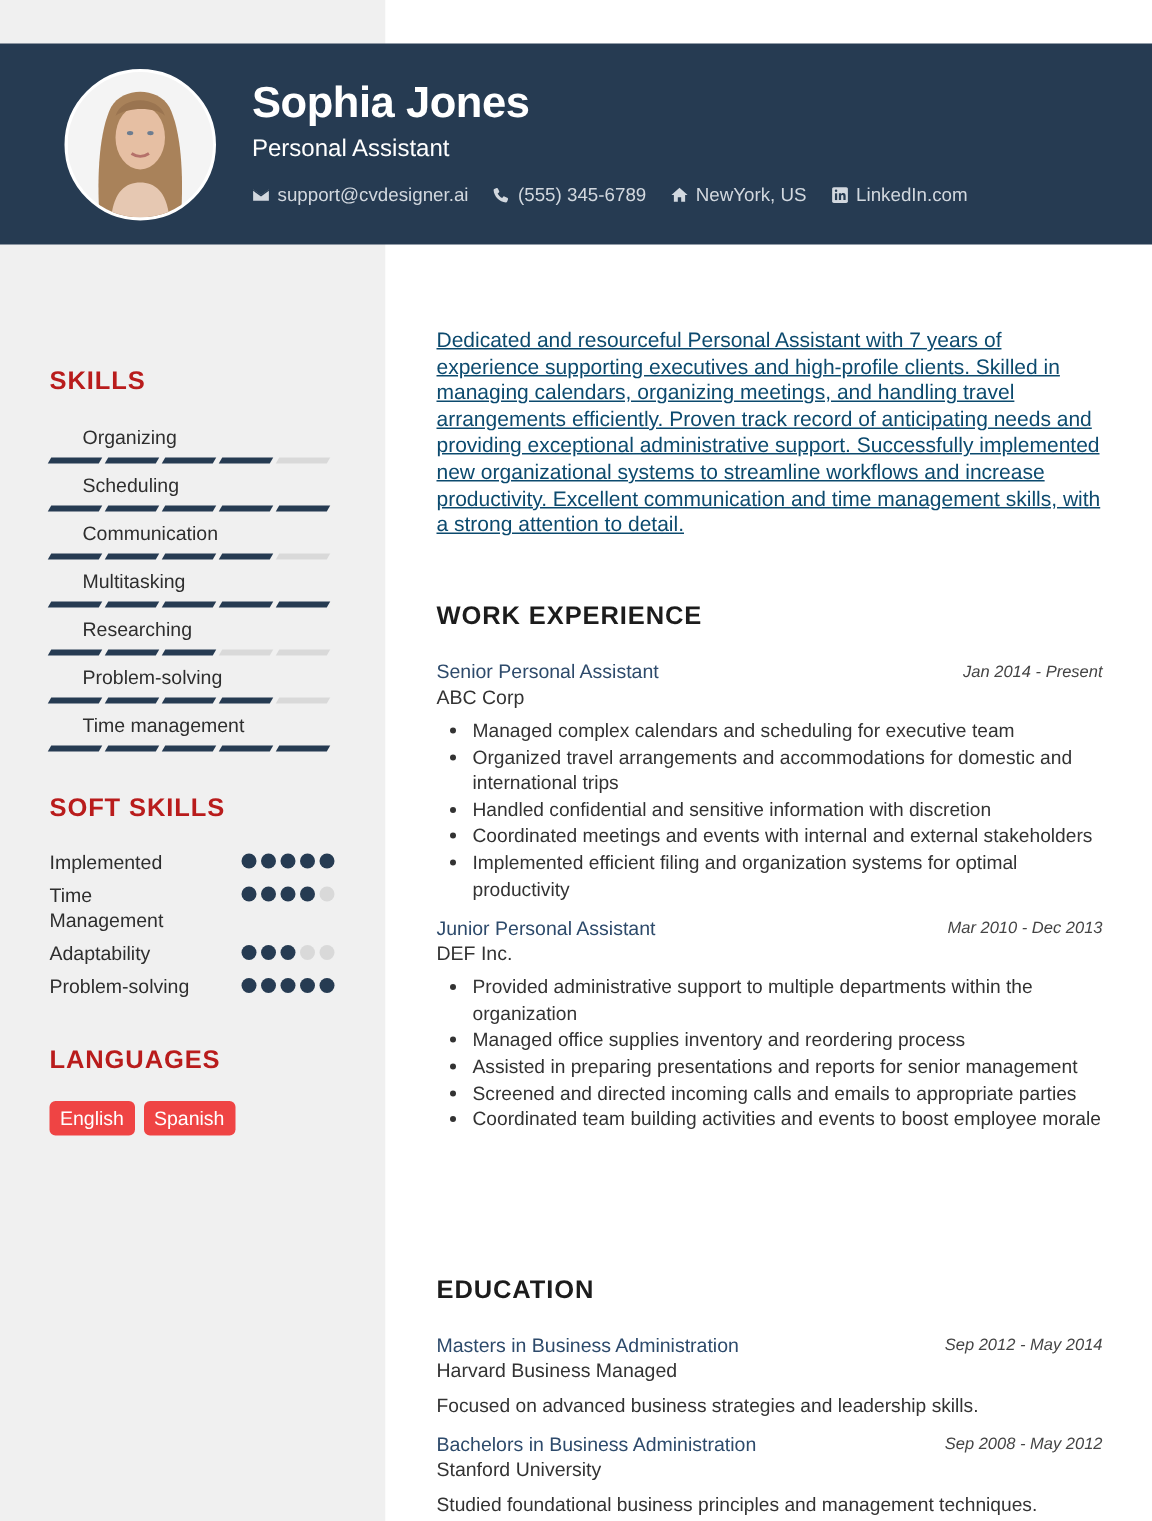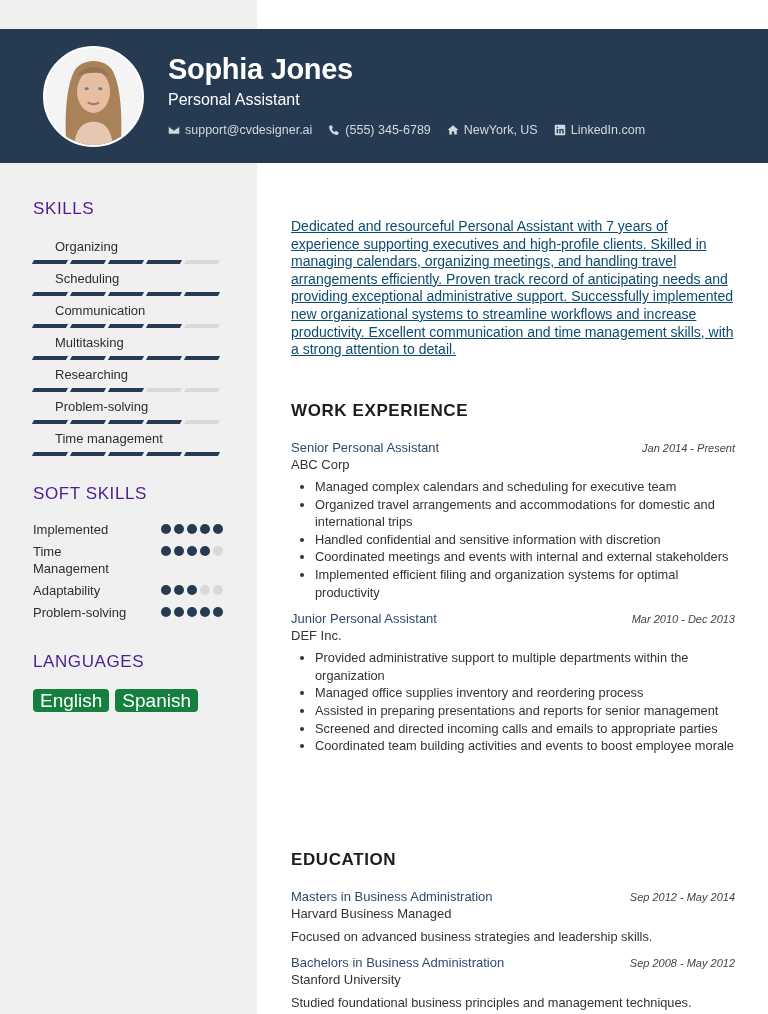--- a/index.html
+++ b/index.html
@@ -12,35 +12,35 @@
   .header { position: absolute; left: 0; top: 29px; width: 768px; height: 134px; background: #263b52; }
   .avatar { position: absolute; left: 43px; top: 46px; width: 101px; height: 101px; border-radius: 50%; background: #ffffff; overflow: hidden; border: 2px solid #ffffff; }
   .avatar svg { width: 100%; height: 100%; display: block; }
   .name { position: absolute; left: 168px; top: 53px; font-size: 29px; font-weight: bold; color: #ffffff; letter-spacing: -0.3px; }
   .title { position: absolute; left: 168px; top: 91px; font-size: 16px; color: #ffffff; text-align: center; }
   .contacts { position: absolute; left: 168px; top: 123px; display: flex; align-items: center; gap: 16px; font-size: 12.5px; color: #d2d8df; }
   .contact { display: flex; align-items: center; gap: 5px; white-space: nowrap; }
   .contact svg { width: 12px; height: 12px; fill: #d2d8df; }
 
   .side { position: absolute; left: 33px; width: 190px; }
-  .sec-title { font-size: 17px; font-weight: normal; color: #4c1d95; letter-spacing: 0.6px; }
+  .sec-title { font-size: 17px; font-weight: bold; color: #b91c1c; letter-spacing: 0.6px; margin-top: 45px; }
   .skill { margin-top: 0; height: 32px; }
   .skill-label { font-size: 13px; color: #2e2e2e; line-height: 16px; margin-left: 22px; }
   .bars { display: flex; gap: 4px; margin-top: 5px; height: 4px; }
   .bar { width: 34px; height: 4px; background: #263b52; transform: skewX(-30deg); }
   .bar.off { background: #d9d9d9; }
 
   .soft-row { display: flex; justify-content: space-between; align-items: flex-start; font-size: 13px; color: #2e2e2e; line-height: 17px; margin-bottom: 5px; }
   .soft-label { width: 110px; }
   .dots { display: flex; gap: 3px; margin-top: 3px; }
   .dot { width: 10px; height: 10px; border-radius: 50%; background: #263b52; }
   .dot.off { background: #d9d9d9; }
 
   .langs { display: flex; gap: 6px; margin-top: 17px; }
-  .lang { background: #15803d; color: #ffffff; font-size: 19px; padding: 4px 7px; border-radius: 4px; line-height: 15px; }
+  .lang { background: #ef4444; color: #ffffff; font-size: 13px; padding: 4px 7px; border-radius: 4px; line-height: 15px; }
 
   .main { position: absolute; left: 291px; width: 444px; }
   .m-title { font-size: 17px; font-weight: bold; color: #1c1c1c; letter-spacing: 0.6px; }
   .para { font-size: 14px; line-height: 17.6px; color: #0c4a6e; margin-top: 17px; text-decoration: underline; }
   .job-head { display: flex; justify-content: space-between; align-items: center; }
   .job-title { font-size: 13px; color: #2d4a6b; font-weight: 500; }
   .job-date { font-size: 11px; font-style: italic; color: #444444; }
   .company { font-size: 13px; color: #333333; line-height: 17px; margin-top: 1px; }
   ul.bul { margin-top: 5px; padding-left: 24px; font-size: 12.8px; line-height: 17.6px; color: #333333; }
   ul.bul li { padding-left: 0; }

